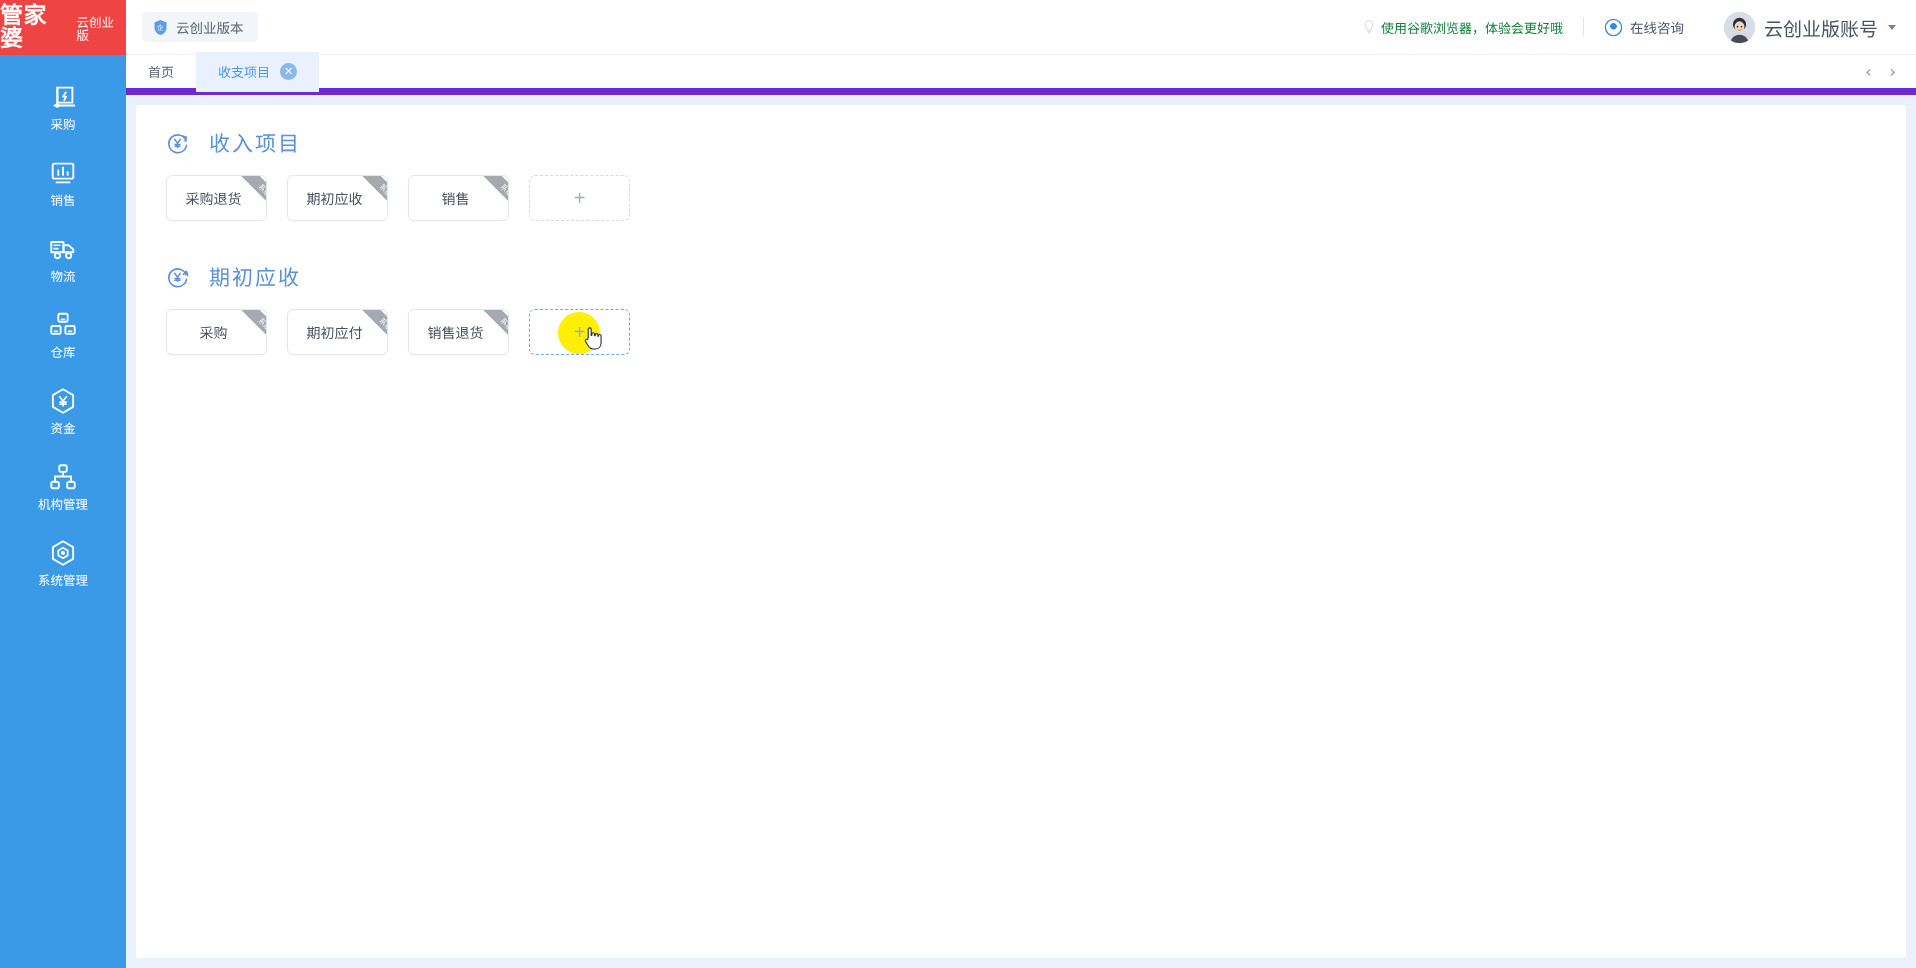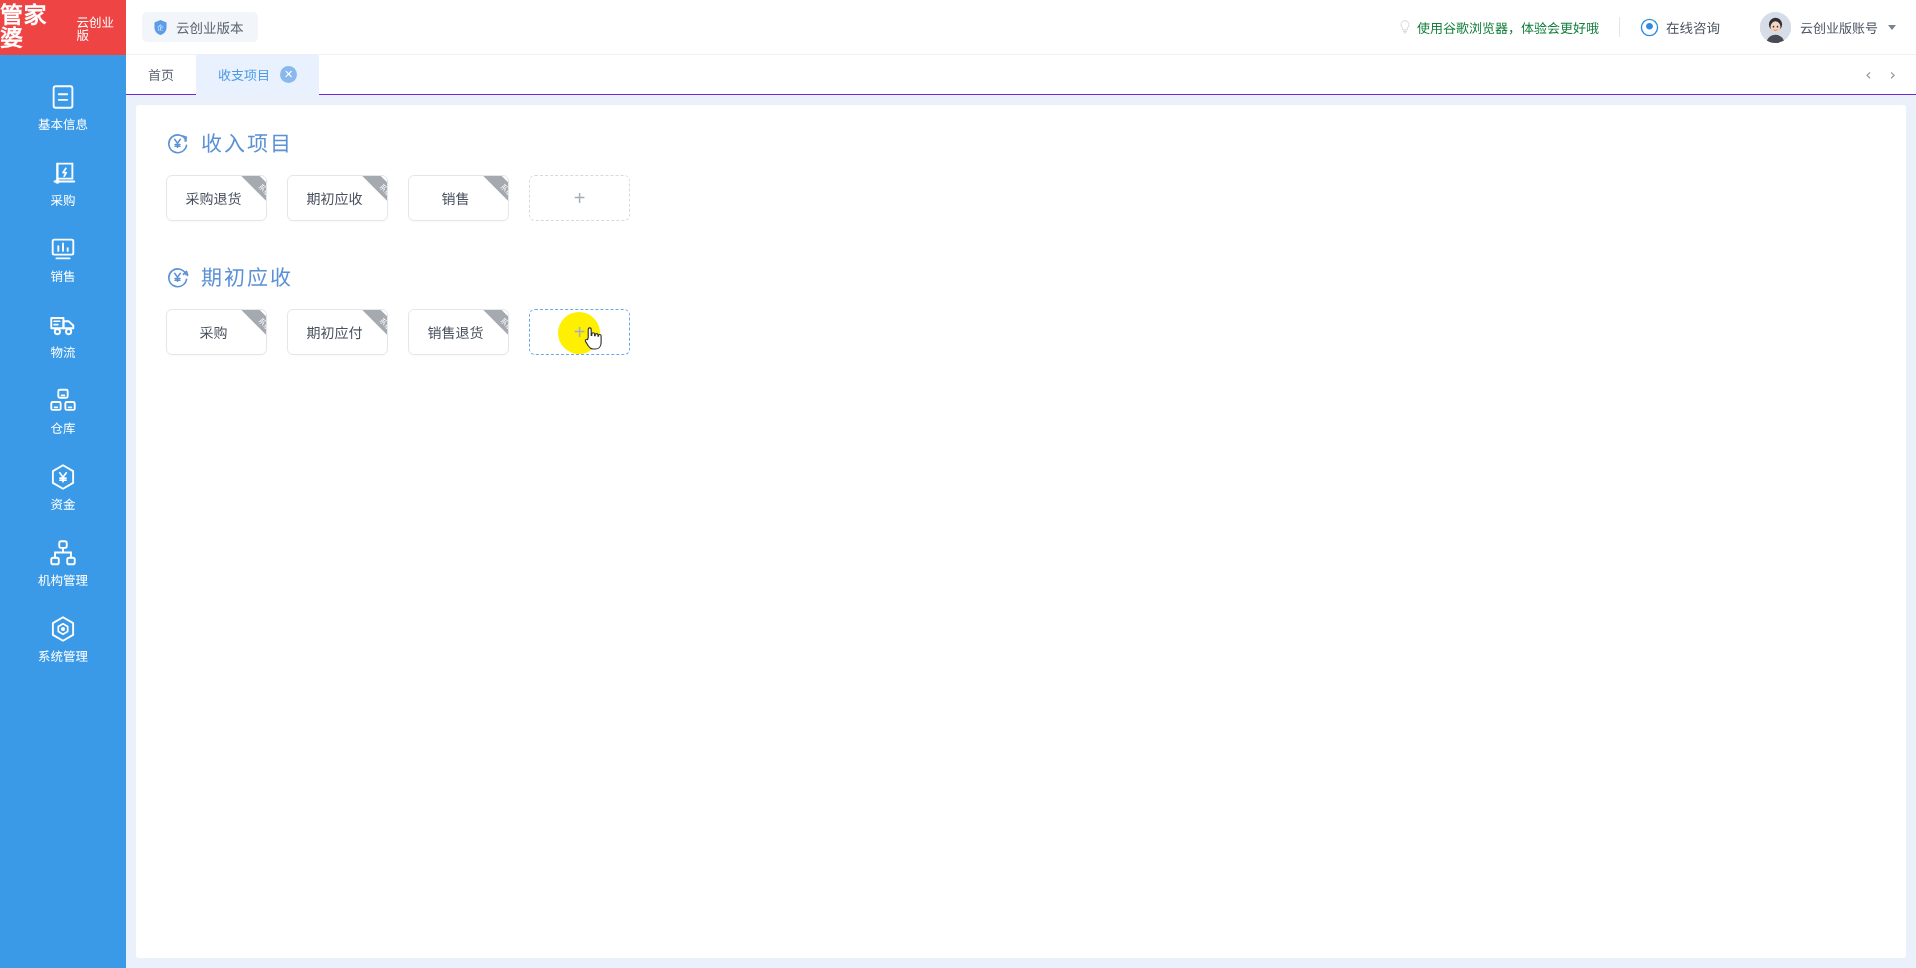--- a/index.html
+++ b/index.html
@@ -61,21 +61,21 @@
     margin: 0 20px;
   }
   .consult {
     display: flex; align-items: center; gap: 7px;
     color: #4b5362; font-size: 13.5px; cursor: pointer;
   }
   .consult-ico { width: 19px; height: 19px; display: block; }
   .account {
     display: flex; align-items: center; gap: 9px;
     margin-left: 40px;
-    color: #4b5362; font-size: 13px; cursor: pointer;
+    color: #4b5362; font-size: 19px; cursor: pointer;
   }
   .avatar {
     width: 31px; height: 31px; border-radius: 50%;
     background: #cfd6e0; overflow: hidden;
     display: block; flex-shrink: 0;
   }
   .caret-dn {
     width: 0; height: 0;
     border-left: 4.5px solid transparent;
     border-right: 4.5px solid transparent;
@@ -99,21 +99,21 @@
   }
   .side-ico { width: 30px; height: 30px; display: block; }
   .side-label { color: #ffffff; font-size: 12.5px; line-height: 1; }
 
   
   .tabstrip {
     position: absolute; top: 55px; left: 126px;
     width: 1790px; height: 40px;
     background: #ffffff;
     display: flex; align-items: center;
-    border-bottom: 1px solid #6d28d9;
+    border-bottom: 7px solid #6d28d9;
   }
   .tab {
     height: 40px; display: flex; align-items: center;
     padding: 0 22px; font-size: 13px; color: #5a6270;
     cursor: pointer; position: relative;
   }
   .tab.active {
     background: #e8f1fd; color: #4b9ae8; justify-content: flex-end;
   }
   .tab-close {
@@ -142,21 +142,21 @@
   }
   .panel {
     width: 1770px; height: 853px;
     background: #ffffff;
     border-radius: 3px;
     padding: 22px 26px;
   }
 
   .section { margin-bottom: 14px; }
   .section-head {
-    display: flex; align-items: center; gap: 12px;
+    display: flex; align-items: center; gap: 20px;
     margin-bottom: 18px; margin-left: 4px;
   }
   .section-ico { width: 23px; height: 23px; display: block; }
   .section-title {
     font-size: 21px; color: #5b91d6; letter-spacing: 2px;
     font-weight: normal;
   }
 
   .card-row { display: flex; align-items: center; gap: 20px; padding-left: 4px; }
 
@@ -273,27 +273,20 @@
       </svg>
       <span>云创业版账号</span>
       <span class="caret-dn"></span>
     </div>
 
   </div>
 </div>
 
 <div class="sidebar">
 
-  <div class="side-item">
-    <svg class="side-ico" viewBox="0 0 32 32">
-      <rect x="6" y="4.5" width="20" height="23" rx="2.2" fill="none" stroke="#ffffff" stroke-width="2"></rect>
-      <path d="M11.5 13h9M11.5 19h9" stroke="#ffffff" stroke-width="2" stroke-linecap="round"></path>
-    </svg>
-    <span class="side-label">基本信息</span>
-  </div>
 
   <div class="side-item">
     <svg class="side-ico" viewBox="0 0 32 32">
       <path d="M10 6h16v16H10z" fill="none" stroke="#ffffff" stroke-width="2"></path>
       <path d="M10 6v19M7 25h21" stroke="#ffffff" stroke-width="2" stroke-linecap="round"></path>
       <path d="M19.5 10.5l-3.5 5h3.5l-2.6 4.6" fill="none" stroke="#ffffff" stroke-width="1.8" stroke-linejoin="round"></path>
       <circle cx="10" cy="25" r="2.4" fill="#ffffff"></circle>
     </svg>
     <span class="side-label">采购</span>
   </div>

